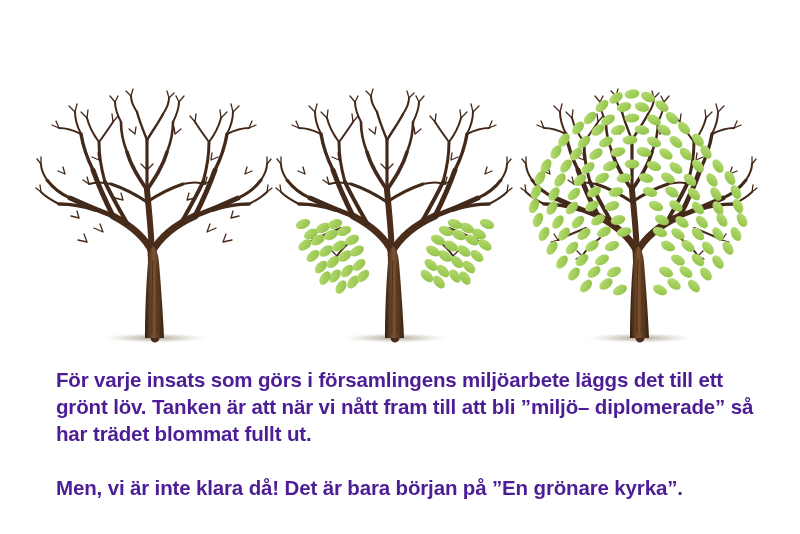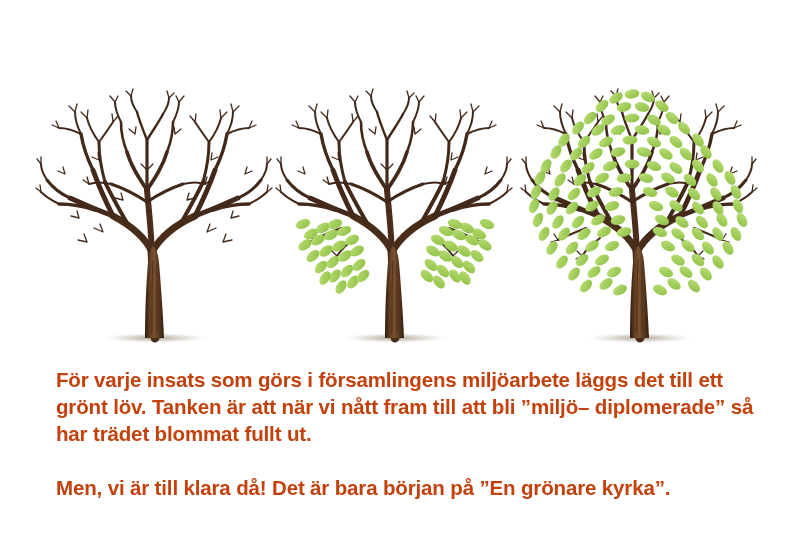--- a/index.html
+++ b/index.html
@@ -23,21 +23,21 @@
     width:800px;height:272px;
   }
   .tree-slot{
     position:absolute;top:0;width:240px;height:272px;
   }
   .tree-slot svg{display:block;width:240px;height:272px;}
 
   .body-text{
     position:absolute;left:56px;top:366px;
     width:700px;
-    color:#c2410c;
+    color:#4c1d95;
     font-size:20.5px;font-weight:bold;
     line-height:27px;
     letter-spacing:-0.15px;
   }
   .para{margin:0;}
   .para.second{margin-top:27px;}
 </style>
 </head>
 <body>
 
@@ -539,16 +539,16 @@
                  C121,166 123,171 124,180 C126,205 128,232 129,256 Z" fill="url(#trunkg3)"></path>
         <path d="M117,252 C117,228 117,200 118,178" stroke="#2b1709" stroke-width="1" fill="none" opacity="0.55"></path>
         <path d="M122,250 C122,226 122,202 122,182" stroke="#2b1709" stroke-width="0.8" fill="none" opacity="0.4"></path>
       </svg>
     </div>
 
   </div>
 
   <div class="body-text">
     <p class="para first">För varje insats som görs i församlingens miljöarbete läggs det till ett grönt löv. Tanken är att när vi nått fram till att bli ”miljö– diplomerade” så har trädet blommat fullt ut.</p>
-    <p class="para second">Men, vi är till klara då! Det är bara början på ”En grönare kyrka”.</p>
+    <p class="para second">Men, vi är inte klara då! Det är bara början på ”En grönare kyrka”.</p>
   </div>
 
 </div>
 
 </body></html>

